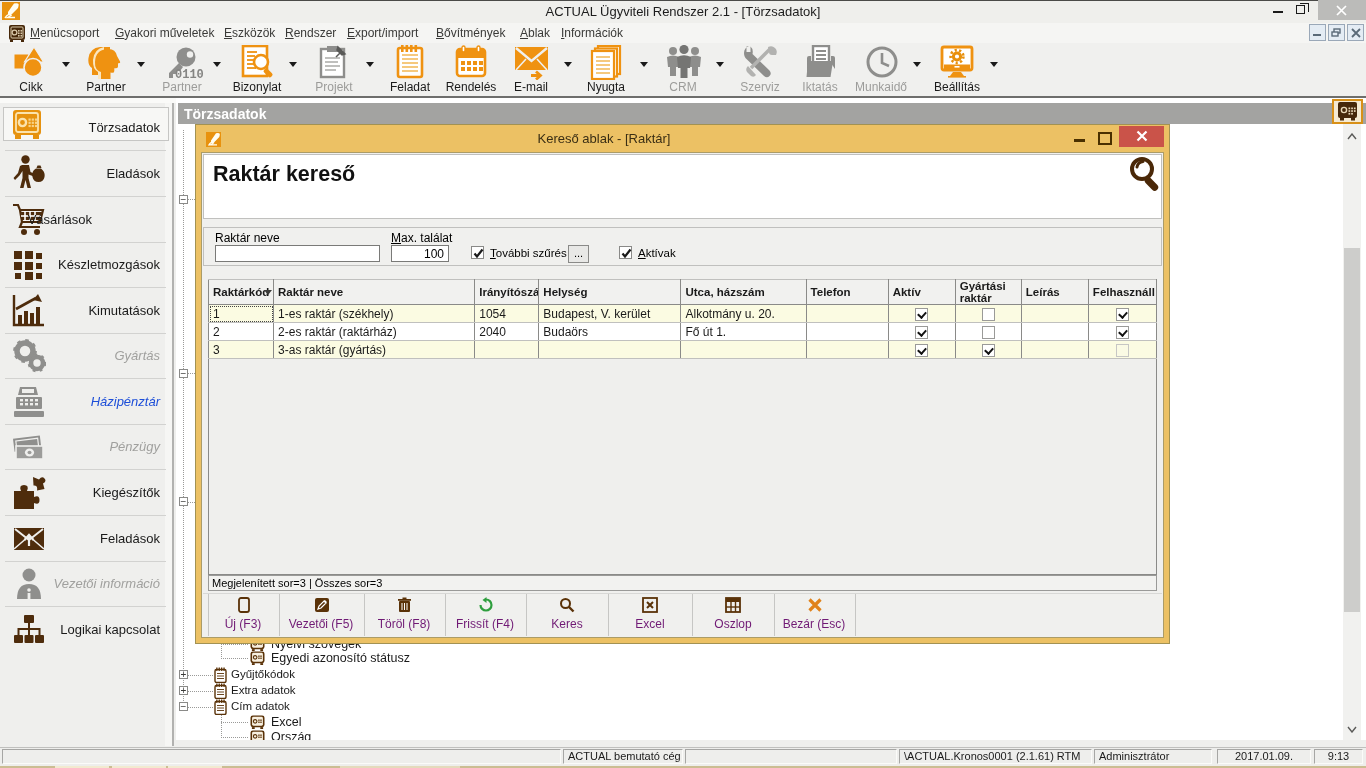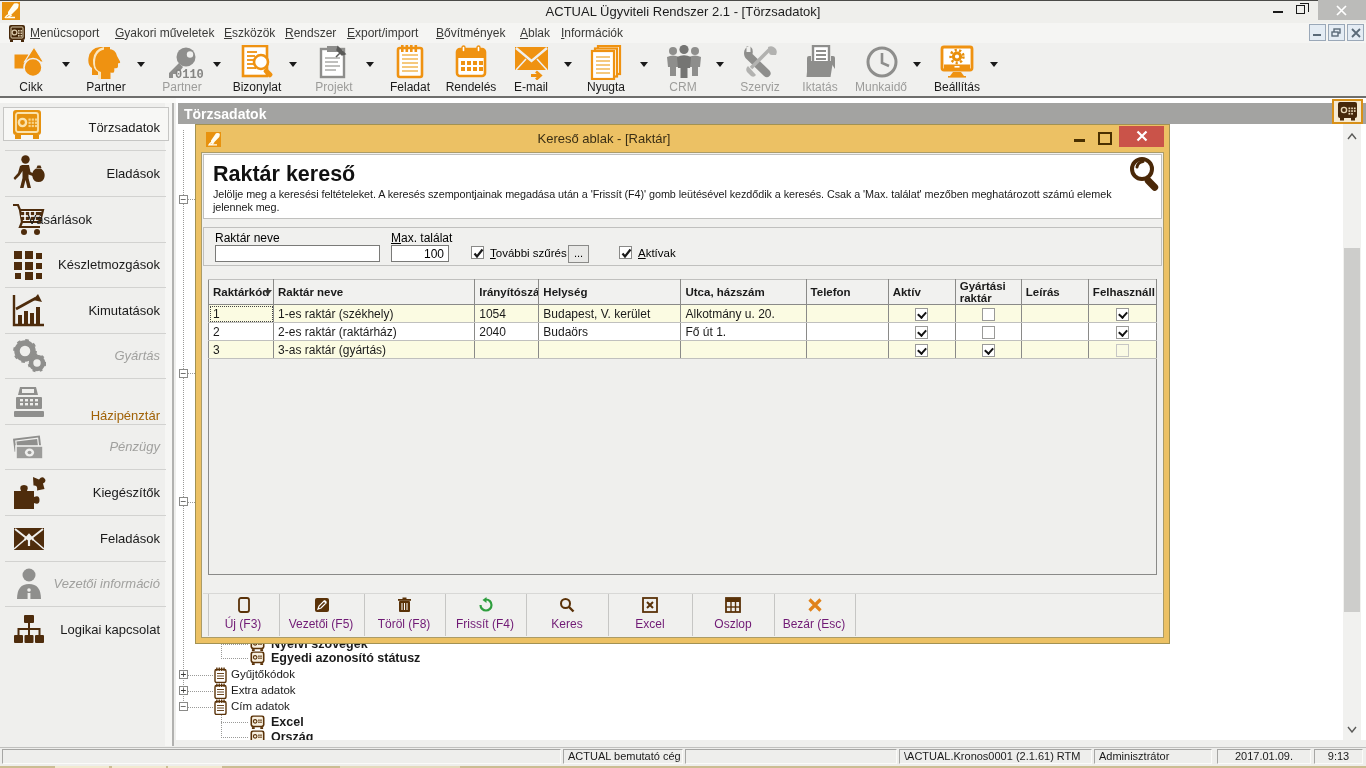--- a/index.html
+++ b/index.html
@@ -22,21 +22,21 @@
 .graybar span{color:#fff;font-weight:bold;font-size:14px;position:absolute;left:6px;top:3px}
 .dlg{left:196px;top:125px;width:973px;height:518px;background:#ecc164;box-shadow:0 0 0 1px #a29253}
 .whitepanel{position:absolute;background:#fff;border:1px solid #c0c0be}
 .statusbar{left:0;top:747px;width:1366px;height:19px;background:#eeeeec;border-top:1px solid #c0c0be}
 .seg{position:absolute;top:749px;height:15px;border:1px solid;border-color:#a6a6a4 #fbfbf9 #fbfbf9 #a6a6a4;font-size:11px;color:#1a1a1a;line-height:13px;padding-left:4px;white-space:nowrap}
 .bottomstrip{left:0;top:766px;width:1366px;height:2px;background:#cbbd92}
 .cb{position:absolute;width:13px;height:13px;background:#fff;border:1px solid #8a8a88}
 .cb svg{position:absolute;left:0;top:0}
 .ebox{position:absolute;width:9px;height:9px;background:#fff;border:1px solid #8a8a88;color:#3a3a38;font-size:10px;line-height:7px;text-align:center}
 .tn{position:absolute;font-size:11.5px;color:#1a1a1a;white-space:nowrap}
-.tn.b{font-weight:bold;font-size:12.5px}
+.tn.b{font-weight:normal;font-size:12.5px}
 #grid{border-collapse:collapse;table-layout:fixed;font-size:12px;color:#1a1a1a}
 #grid td{border:1px solid #c0c0be;border-left:1px solid #8a8a88;border-right:1px solid #8a8a88;padding:0 0 0 4px;height:18px;overflow:hidden;white-space:nowrap}
 #grid tr.hd td{border-bottom:1px solid #8a8a88}
 #grid tr.hd td{background:#f1f1ef;font-weight:bold;height:24px;line-height:12px;position:relative;font-size:11.5px}
 #grid tr.r1 td{background:#fbfbe2}
 #grid tr.r2 td{background:#fff}
 #grid td.c{text-align:center;padding:0}
 .gcb{display:inline-block;width:13px;height:13px;background:#fff;border:1px solid #9a9a98;position:relative;vertical-align:middle;margin-top:1px}
 .gcb.on::after{content:"";position:absolute;left:2px;top:2px;width:6px;height:4px;border-left:2px solid #111;border-bottom:2px solid #111;transform:rotate(-48deg)}
 .gcb.dis{border-color:#c6c6c4;background:#fafae4}
@@ -408,21 +408,21 @@
         <rect x="13" y="14" width="3" height="2.4"></rect>
         <rect x="18" y="14" width="3" height="2.4"></rect>
         <rect x="23" y="14" width="3" height="2.4"></rect>
         <rect x="8" y="18" width="3" height="2.4"></rect>
         <rect x="13" y="18" width="3" height="2.4"></rect>
         <rect x="18" y="18" width="3" height="2.4"></rect>
         <rect x="23" y="18" width="3" height="2.4"></rect>
         <rect x="10" y="4" width="12" height="4"></rect>
       </g>
     </svg>
-<span class="si-label" style="top:408px;right:1206px;color:#a16207;">Házipénztár</span>
+<span class="si-label" style="top:394px;right:1206px;color:#1d4ed8;font-style:italic">Házipénztár</span>
 
 <svg class="abs" style="left:12px;top:432px" width="34" height="32">
       <g transform="rotate(-7 16 14)">
         <rect x="2" y="5" width="27" height="13" fill="#8f8f8d"></rect>
         <rect x="4.5" y="7.5" width="22" height="8" fill="none" stroke="#efefed" stroke-width="1.2"></rect>
       </g>
       <rect x="4" y="14" width="27" height="13" fill="#9c9c9a" stroke="#efefed" stroke-width="1.6"></rect>
       <ellipse cx="17.5" cy="20.5" rx="4.6" ry="4" fill="#efefed"></ellipse>
       <ellipse cx="17.5" cy="20.5" rx="2" ry="1.8" fill="#9c9c9a"></ellipse>
     </svg>
@@ -577,21 +577,20 @@
 <div class="abs" style="left:878px;top:14px;width:11px;height:3px;background:#4a3000"></div>
 <div class="abs" style="left:902px;top:7px;width:14px;height:13px;border:2px solid #4a3000"></div>
 <div class="abs" style="left:923px;top:1px;width:45px;height:21px;background:#ca5349"></div>
 <svg class="abs" style="left:940px;top:5px" width="12" height="12">
       <path d="M1.5 1.5 L10.5 10.5 M10.5 1.5 L1.5 10.5" stroke="#fff" stroke-width="2.2"></path>
     </svg>
 <div class="abs" style="left:5px;top:27px;width:963px;height:486px;background:#f0f0ee;border:1px solid #ab9c68"></div>
 
 <div class="abs whitepanel" style="left:7px;top:29px;width:959px;height:65px"></div>
 <div class="abs" style="left:17px;top:37px;font-size:21.5px;font-weight:bold;color:#111">Raktár kereső</div>
-<div class="abs" style="left:17px;top:63px;width:945px;font-size:10.8px;letter-spacing:-0.06px;line-height:12.5px;color:#1a1a1a">Jelölje meg a keresési feltételeket. A keresés szempontjainak megadása után a 'Frissít (F4)' gomb leütésével kezdődik a keresés. Csak a 'Max. találat' mezőben meghatározott számú elemek<br>jelennek meg.</div>
 <svg class="abs" style="left:929px;top:30px" width="40" height="40">
       <circle cx="17" cy="14" r="10" fill="none" stroke="#4a2808" stroke-width="4"></circle>
       <path d="M12 12 Q13 7 18 6.5" fill="none" stroke="#4a2808" stroke-width="3" stroke-linecap="round"></path>
       <rect x="23" y="21" width="7" height="16" rx="3.5" transform="rotate(-45 26.5 29)" fill="#4a2808"></rect>
     </svg>
 
 <div class="abs" style="left:7px;top:102px;width:959px;height:39px;background:#f0f0ee;border:1px solid #c0c0be"></div>
 <div class="abs" style="left:19px;top:106px;font-size:12px">Raktár neve</div>
 <div class="abs" style="left:19px;top:120px;width:165px;height:17px;background:#fff;border:1px solid #7a7a78"></div>
 <div class="abs" style="left:195px;top:106px;font-size:12px"><u>M</u>ax. találat</div>
@@ -657,20 +656,21 @@
           <td></td>
           <td></td>
           <td class="c"><span class="gcb on"></span></td>
           <td class="c"><span class="gcb on"></span></td>
           <td></td>
           <td class="c"><span class="gcb dis"></span></td>
         </tr>
 </tbody>
     </table>
 
+<div class="abs" style="left:12px;top:450px;width:949px;height:16px;background:#f2f2f0;border:1px solid #9a9a98;font-size:11px;line-height:14px;padding-left:3px">Megjelenített sor=3 | Összes sor=3</div>
 
 <div class="abs" style="left:7px;top:468px;width:959px;height:1px;background:#d8d8d6"></div>
 <div class="vsep" style="left:12px"></div>
     <div class="vsep" style="left:83px"></div>
     <div class="vsep" style="left:168px"></div>
     <div class="vsep" style="left:249px"></div>
     <div class="vsep" style="left:330px"></div>
     <div class="vsep" style="left:412px"></div>
     <div class="vsep" style="left:496px"></div>
     <div class="vsep" style="left:578px"></div>

